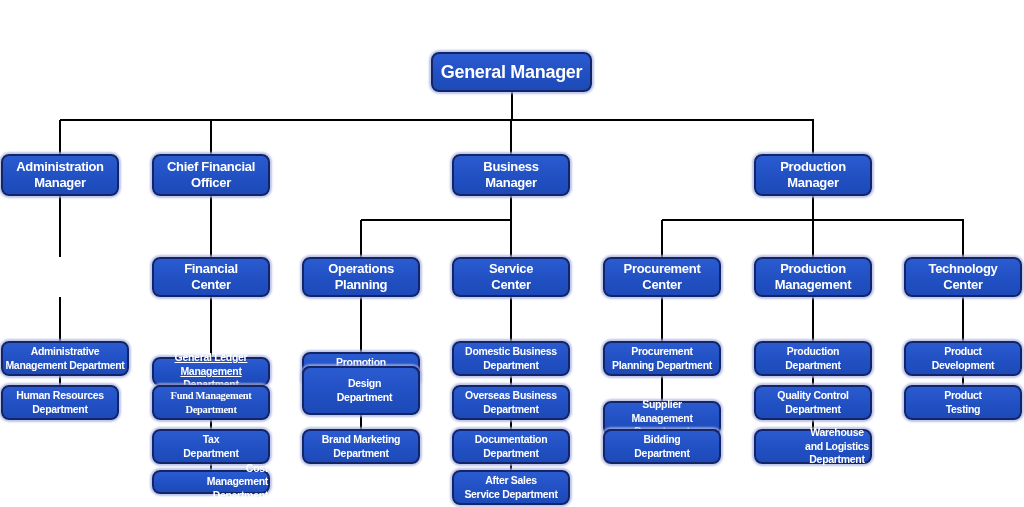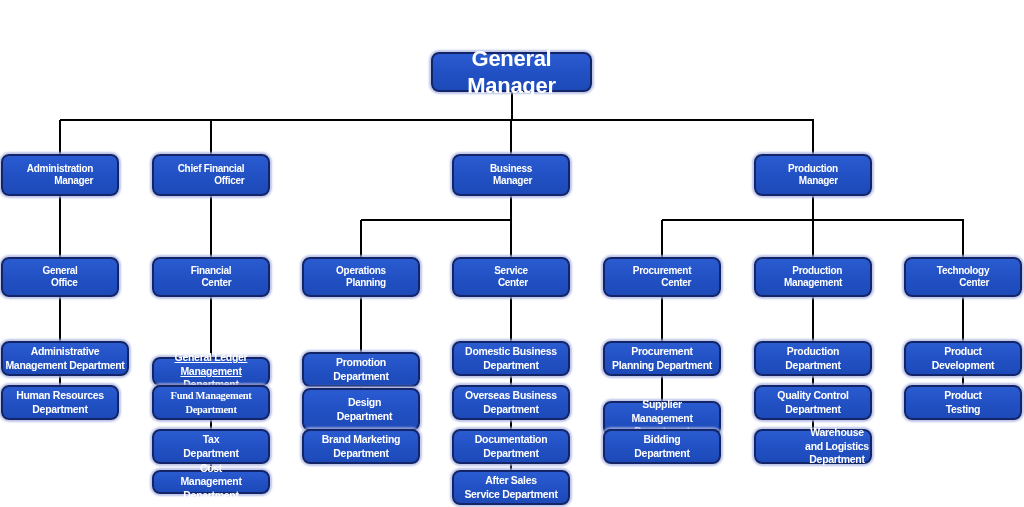--- a/index.html
+++ b/index.html
@@ -26,22 +26,22 @@
     color: var(--text-color, #fff);
     display:flex;
     align-items:center;
     justify-content:center;
     text-align:center;
     font-weight:bold;
     white-space: pre-line;
     letter-spacing: -0.3px;
     line-height: 1.25;
   }
-  .lvl-root { font-size: 22px; }
-  .lvl-manager, .lvl-center { font-size: 10px; text-align: right; }
+  .lvl-root { font-size: 18px; }
+  .lvl-manager, .lvl-center { font-size: 13px; }
   .lvl-dept { font-size: 10.5px; line-height: 1.3; }
 </style>
 </head>
 <body>
 
 <div class="canvas">
   <div class="layer" id="connectors">
       <div class="connector" style="left: 510.5px; top: 92px; width: 2px; height: 28px;"></div>
       <div class="connector" style="left: 60px; top: 119px; width: 754px; height: 2px;"></div>
       <div class="connector" style="left: 59px; top: 120px; width: 2px; height: 34px;"></div>
@@ -70,41 +70,39 @@
   <div class="layer" id="nodes">
       <div class="org-box lvl-root" style="left: 431px; top: 52px; width: 161px; height: 40px;">General Manager</div>
       <div class="org-box lvl-manager" style="left: 1px; top: 154px; width: 118px; height: 42px;">Administration
 Manager</div>
       <div class="org-box lvl-manager" style="left: 152px; top: 154px; width: 118px; height: 42px;">Chief Financial
 Officer</div>
       <div class="org-box lvl-manager" style="left: 452px; top: 154px; width: 118px; height: 42px;">Business
 Manager</div>
       <div class="org-box lvl-manager" style="left: 754px; top: 154px; width: 118px; height: 42px;">Production
 Manager</div>
-      <div class="org-box lvl-center" style="left: 1px; top: 257px; width: 118px; height: 40px;">General
-Office</div>
       <div class="org-box lvl-dept" style="left: 1px; top: 341px; width: 128px; height: 35px;">Administrative
 Management Department</div>
       <div class="org-box lvl-dept" style="left: 1px; top: 385px; width: 118px; height: 35px;">Human Resources
 Department</div>
       <div class="org-box lvl-center" style="left: 152px; top: 257px; width: 118px; height: 40px;">Financial
 Center</div>
       <div class="org-box lvl-dept" style="left: 152px; top: 357px; width: 118px; height: 29px; text-decoration: underline;">General Ledger
 Management Department</div>
       <div class="org-box lvl-dept" style="left: 152px; top: 385px; width: 118px; height: 35px; font-family: Liberation Serif, serif;">Fund Management
 Department</div>
       <div class="org-box lvl-dept" style="left: 152px; top: 429px; width: 118px; height: 35px;">Tax
 Department</div>
-      <div class="org-box lvl-dept" style="left: 152px; top: 470px; width: 118px; height: 24px;">Cost
+      <div class="org-box lvl-dept" style="left: 152px; top: 470px; width: 118px; height: 24px; text-align: right;">Cost
 Management Department</div>
       <div class="org-box lvl-center" style="left: 302px; top: 257px; width: 118px; height: 40px;">Operations
 Planning</div>
       <div class="org-box lvl-dept" style="left: 302px; top: 352px; width: 118px; height: 35px;">Promotion
 Department</div>
-      <div class="org-box lvl-dept" style="left: 302px; top: 388px; width: 118px; height: 43px; padding-left: 7px;">Design
+      <div class="org-box lvl-dept" style="left: 302px; top: 366px; width: 118px; height: 49px; padding-left: 7px;">Design
 Department</div>
       <div class="org-box lvl-dept" style="left: 302px; top: 429px; width: 118px; height: 35px;">Brand Marketing
 Department</div>
       <div class="org-box lvl-center" style="left: 452px; top: 257px; width: 118px; height: 40px;">Service
 Center</div>
       <div class="org-box lvl-dept" style="left: 452px; top: 341px; width: 118px; height: 35px;">Domestic Business
 Department</div>
       <div class="org-box lvl-dept" style="left: 452px; top: 385px; width: 118px; height: 35px;">Overseas Business
 Department</div>
       <div class="org-box lvl-dept" style="left: 452px; top: 429px; width: 118px; height: 35px;">Documentation

